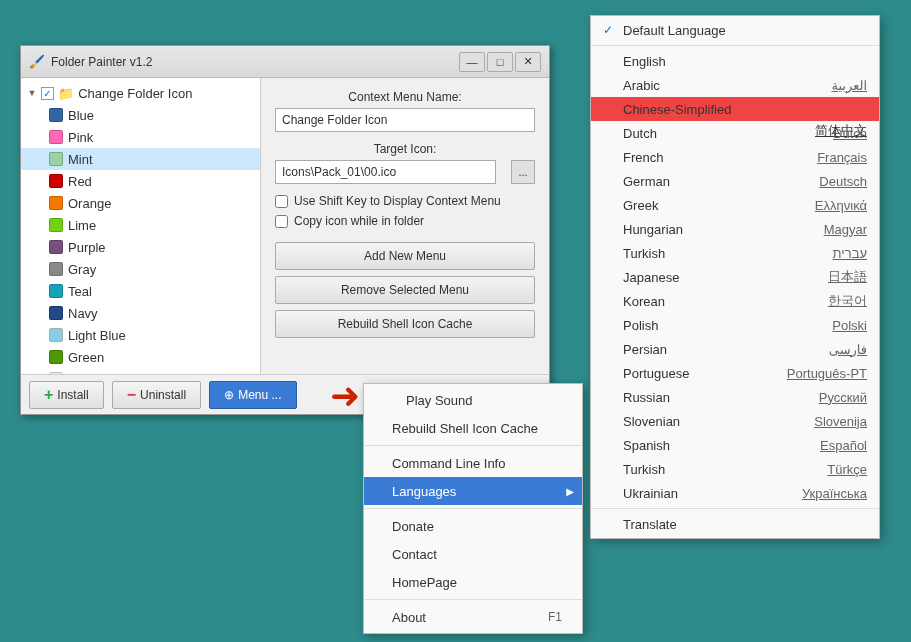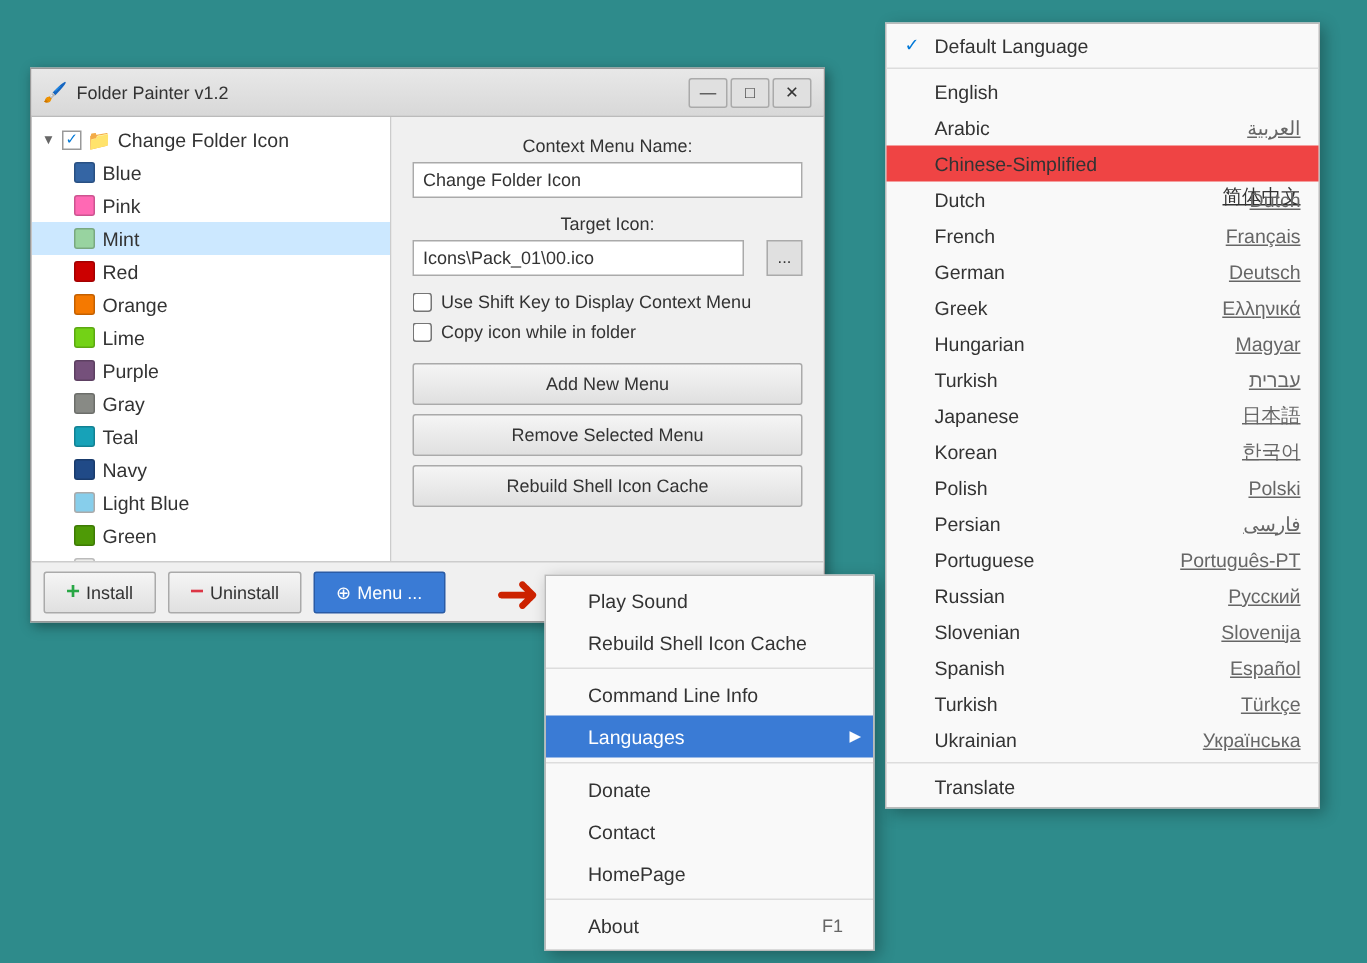--- a/index.html
+++ b/index.html
@@ -322,20 +322,21 @@
       position: relative;
     }
 
     .menu-item:hover, .menu-item.active {
       background: #3a7bd5;
       color: white;
     }
 
     .menu-item.has-check {
       padding-left: 8px;
+      margin-left: 14px;
     }
 
     .menu-check {
       width: 16px;
       margin-right: 4px;
       color: #333;
       font-size: 12px;
     }
 
     .menu-separator {

